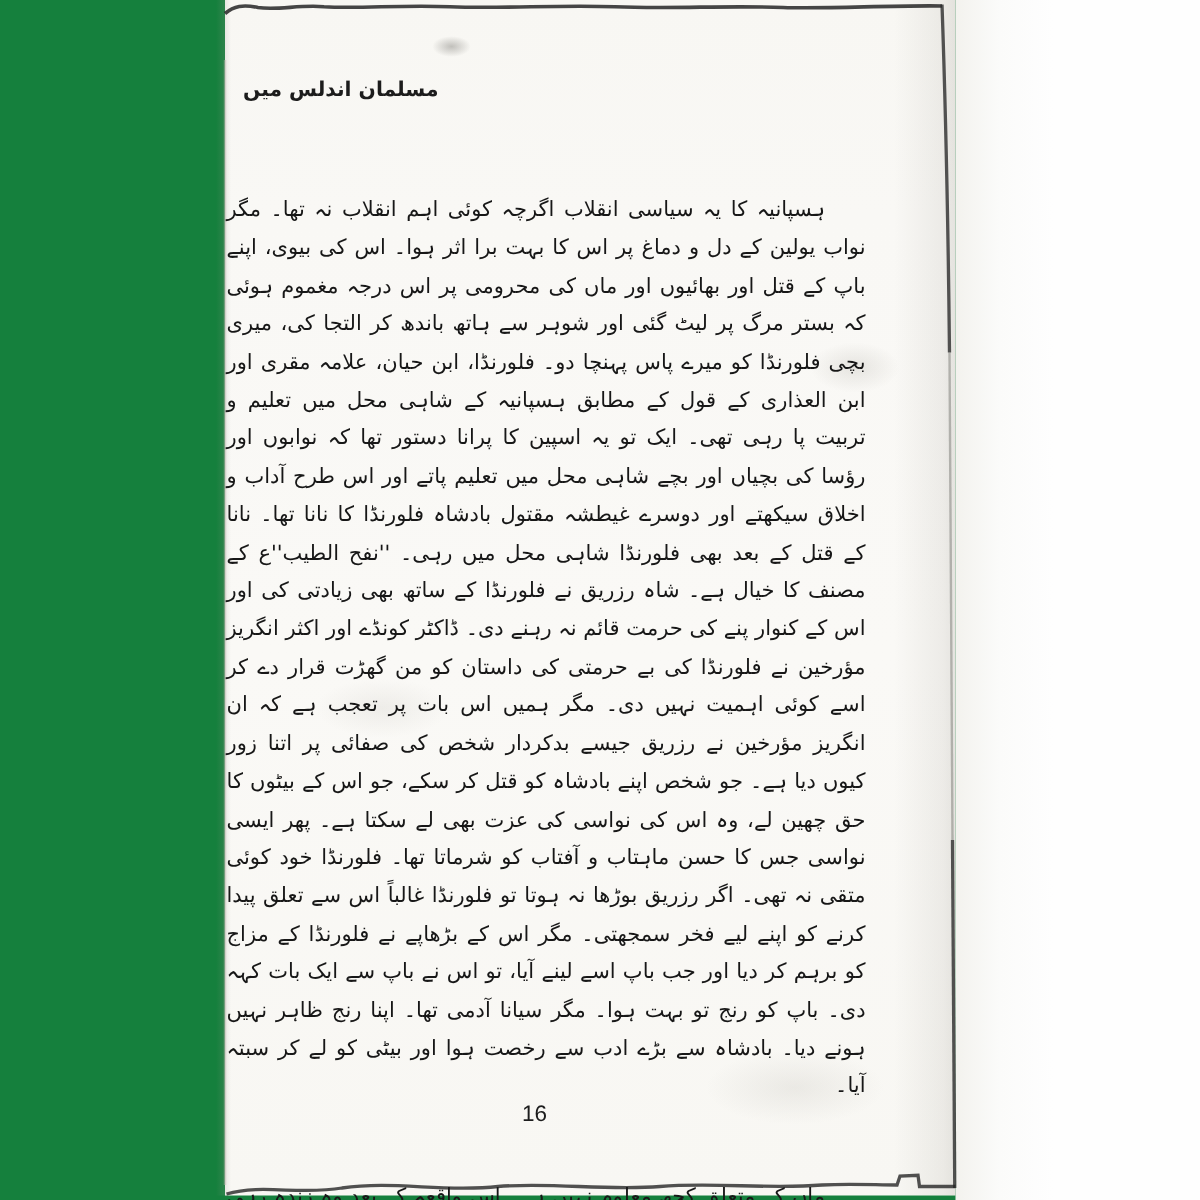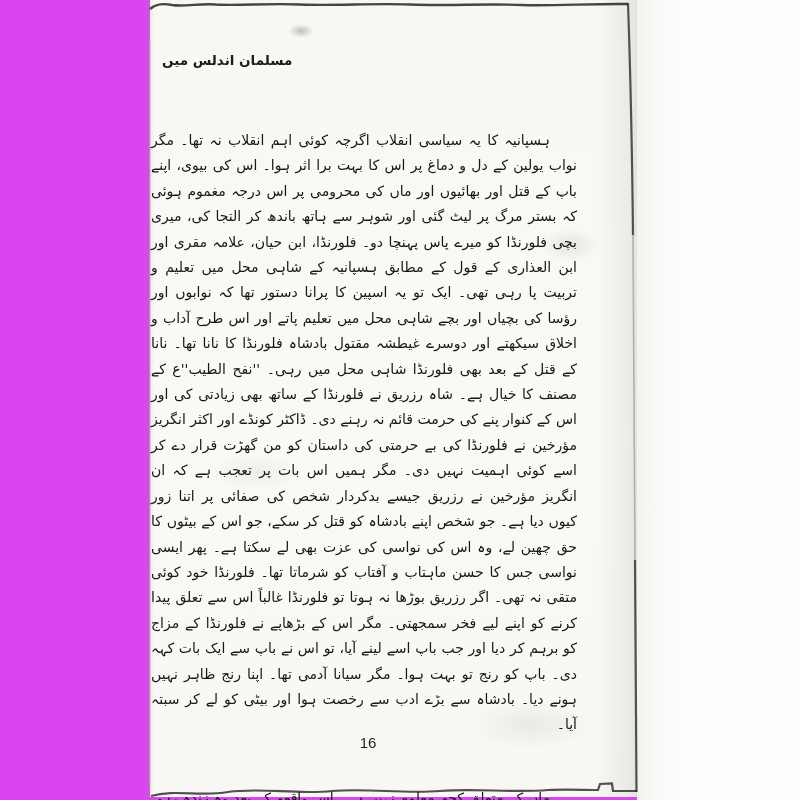--- a/index.html
+++ b/index.html
@@ -1,17 +1,17 @@
 <!DOCTYPE html>
 <html lang="ur" dir="ltr"><head>
 <meta charset="utf-8">
 <style>
   html,body{margin:0;padding:0;width:800px;height:800px;overflow:hidden;
     background:#fdfdfc;font-family:"DejaVu Sans",sans-serif;}
-  #canvas{position:relative;width:800px;height:800px;background:#d946ef;}
+  #canvas{position:relative;width:800px;height:800px;background:#15803d;}
 
   
   .page-area{position:absolute;left:150px;top:0;width:487px;height:797px;
     background:linear-gradient(180deg,#f8f7f3 0%,#f9f8f5 18%,#faf9f6 55%,#f8f7f3 100%);}
   .outer-right{position:absolute;left:637px;top:0;width:163px;height:800px;
     background:linear-gradient(90deg,#f3f2ee 0%,#fbfbfa 18%,#fefefe 40%);}
   .gutter-shade{position:absolute;left:596px;top:0;width:41px;height:797px;
     background:linear-gradient(90deg,rgba(120,115,105,0) 0%,rgba(120,115,105,.10) 80%,rgba(120,115,105,.16) 100%);}
   .left-edge-shade{position:absolute;left:144px;top:0;width:10px;height:797px;
     background:linear-gradient(90deg,rgba(255,255,255,0),rgba(150,145,135,.18) 55%,rgba(150,145,135,0));}
@@ -33,21 +33,21 @@
     font-family:"DejaVu Sans",sans-serif;}
 
   .body-text{position:absolute;left:151px;top:80px;width:426px;
     direction:rtl;color:#171717;font-size:14px;line-height:25.4px;
     text-align:justify;text-justify:inter-word;
     font-family:"DejaVu Sans",sans-serif;}
   .body-text p{margin:0;padding:0;}
   .body-text p.indent{text-indent:27px;margin-top:48px;}
 
   .page-number{position:absolute;left:348px;top:734px;width:40px;
-    text-align:center;font-size:15px;color:#1d1d1d;
+    text-align:left;font-size:15px;color:#1d1d1d;
     font-family:"Liberation Sans",sans-serif;}
 </style>
 </head>
 <body>
 
 <div id="canvas">
 
   <div class="page-area"></div>
   <div class="outer-right"></div>
   <div class="gutter-shade"></div>

